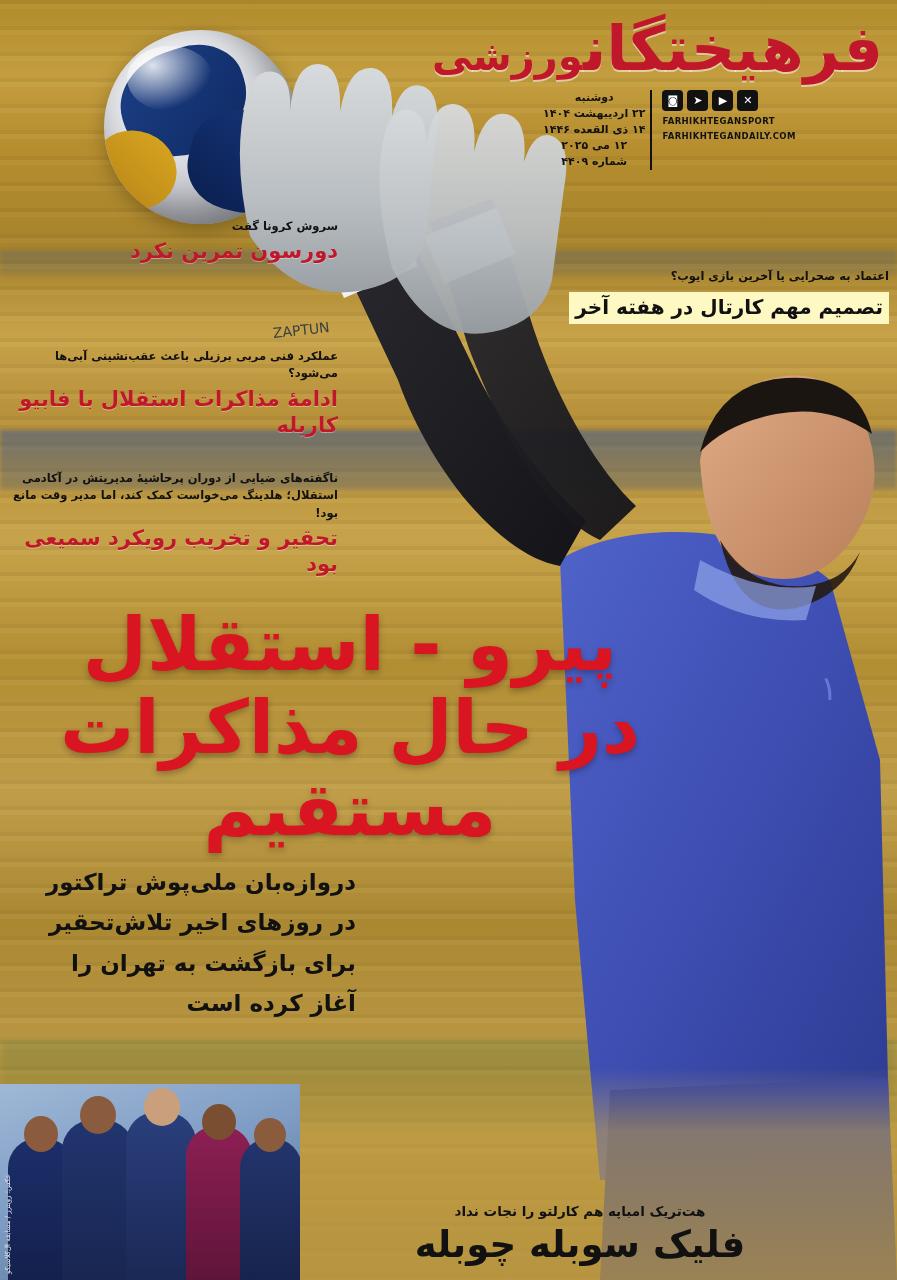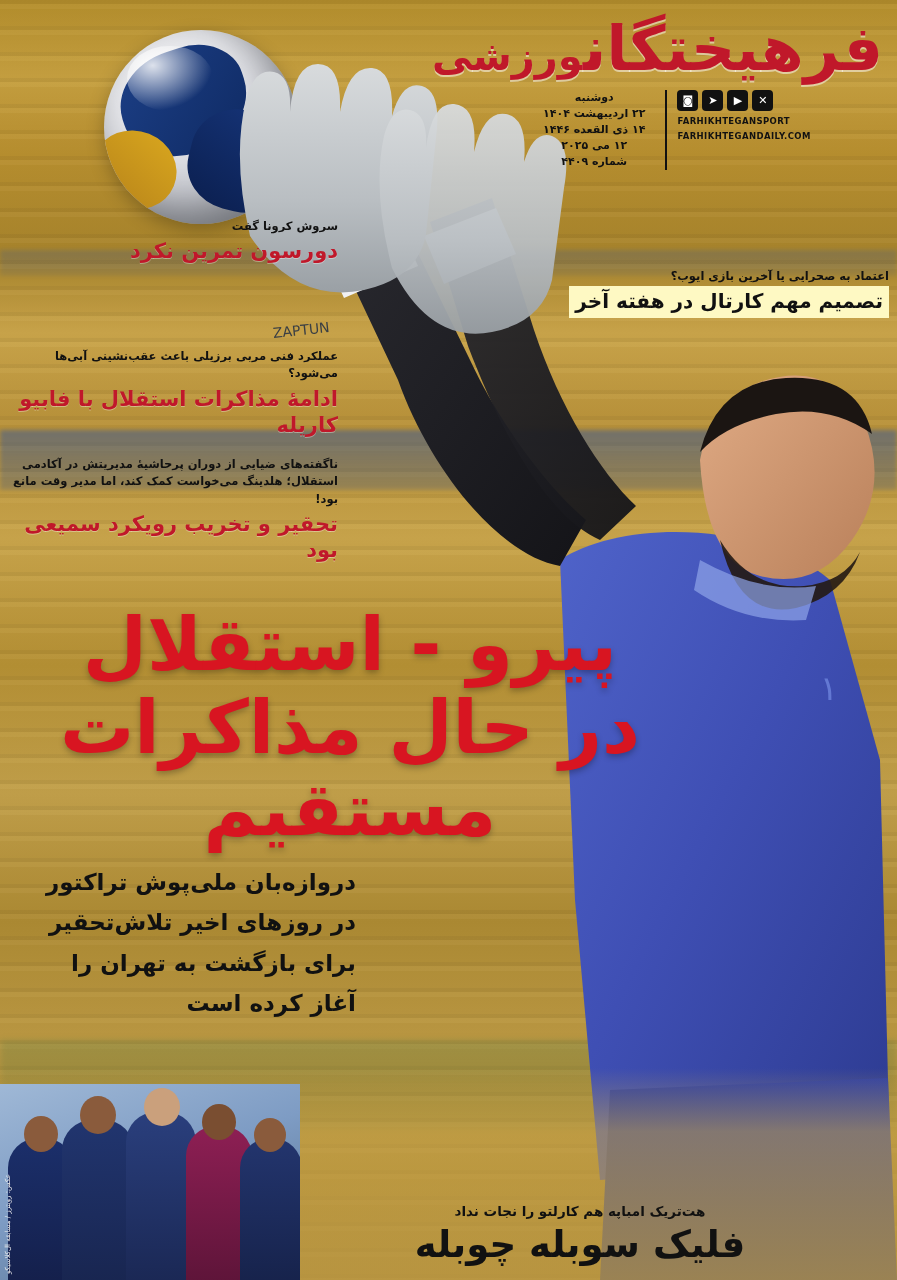--- a/index.html
+++ b/index.html
@@ -127,21 +127,21 @@
     gap: 10px;
     margin-top: 10px;
   }
   .mast-dateblock {
     text-align: center;
     font-size: 11px;
     font-weight: bold;
     color: #111;
     line-height: 1.45;
     border-right: 2px solid #111;
-    padding-right: 20px;
+    padding-right: 5px;
     direction: rtl;
   }
   .socials {
     display: flex;
     flex-direction: column;
     align-items: flex-end;
     gap: 5px;
   }
   .social-icons {
     display: flex;
@@ -197,21 +197,21 @@
     width: 320px;
     text-align: right;
     direction: rtl;
     z-index: 35;
   }
   .teaser-right .kicker {
     font-size: 11.5px;
     font-weight: bold;
     color: #111;
     line-height: 1.5;
-    margin-bottom: 1px;
+    margin-bottom: 7px;
   }
   .teaser-right .head {
     display: inline-block;
     font-size: 20px;
     font-weight: bold;
     color: #111;
     background: #fef9c3;
     padding: 3px 6px 5px 6px;
     line-height: 1.2;
   }
@@ -407,21 +407,21 @@
   <div class="teaser" style="top:218px;">
     <div class="kicker">سروش کرونا گفت</div>
     <div class="head">دورسون تمرین نکرد</div>
   </div>
 
   <div class="teaser" style="top:348px;">
     <div class="kicker">عملکرد فنی مربی برزیلی باعث عقب‌نشینی آبی‌ها می‌شود؟</div>
     <div class="head">ادامهٔ مذاکرات استقلال با فابیو کاریله</div>
   </div>
 
-  <div class="teaser" style="top:456px;">
+  <div class="teaser" style="top:470px;">
     <div class="kicker">ناگفته‌های ضیایی از دوران پرحاشیهٔ مدیریتش در آکادمی استقلال؛ هلدینگ می‌خواست کمک کند، اما مدیر وقت مانع بود!</div>
     <div class="head">تحقیر و تخریب رویکرد سمیعی بود</div>
   </div>
 
   <div class="teaser-right" style="top:268px;">
     <div class="kicker">اعتماد به صحرایی یا آخرین بازی ایوب؟</div>
     <div class="head">تصمیم مهم کارتال در هفته آخر</div>
   </div>
 
   <div class="main-head">

